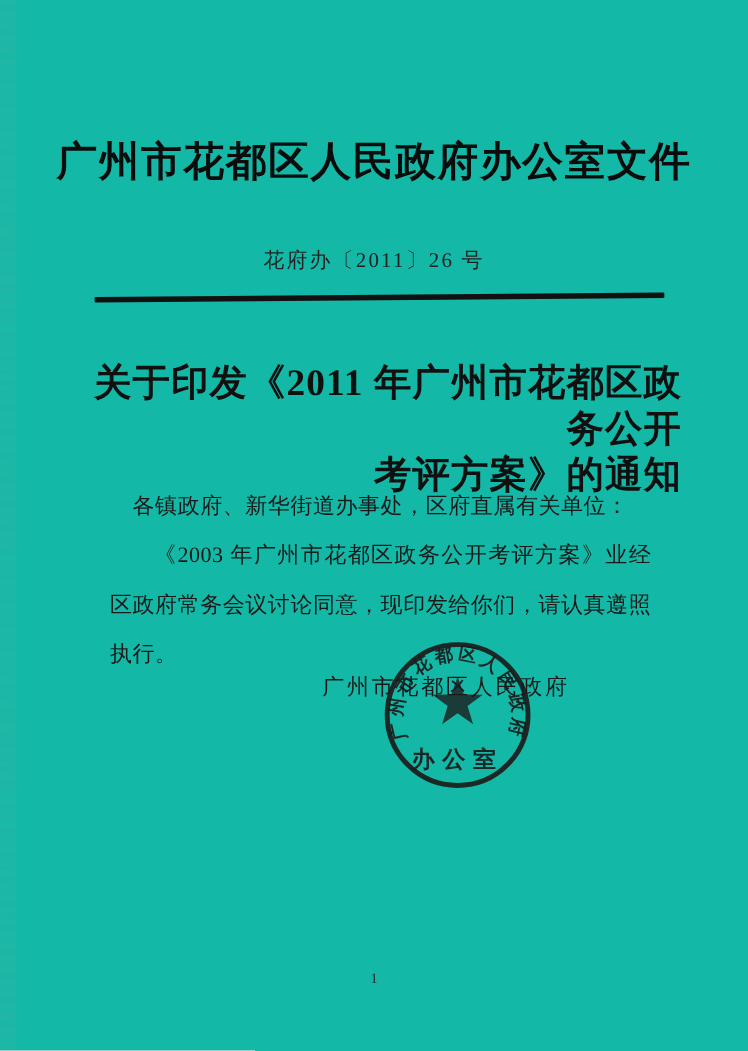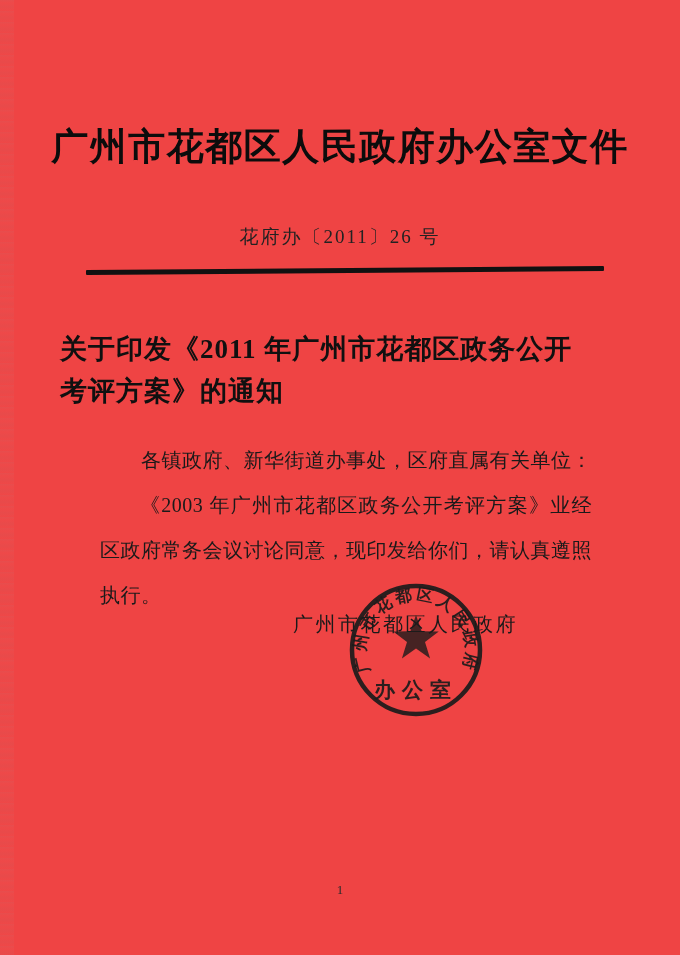--- a/index.html
+++ b/index.html
@@ -4,21 +4,21 @@
 <style>
   * { margin: 0; padding: 0; box-sizing: border-box; }
   html, body { background: #e8e8e8; }
   body { font-family: "Liberation Serif", "DejaVu Serif", serif; }
 
   .page {
     position: relative;
     width: 680px;
     height: 955px;
     margin: 0 auto;
-    background: #ef4444;
+    background: #14b8a6;
     color: #1c1c1c;
     overflow: hidden;
   }
 
   
   .scan-edge {
     position: absolute;
     left: 0; top: 0; bottom: 0;
     width: 14px;
     background: repeating-linear-gradient(
@@ -63,39 +63,39 @@
     transform: rotate(-0.45deg);
     transform-origin: left center;
     border-radius: 1px;
   }
 
   .doc-title {
     position: absolute;
     left: 60px;
     right: 60px;
     top: 328px;
-    text-align: left;
-    font-size: 27px;
+    text-align: right;
+    font-size: 34px;
     font-weight: bold;
     line-height: 42px;
     letter-spacing: 1px;
     color: #101010;
   }
 
   .body-block {
     position: absolute;
     left: 100px;
     top: 438px;
     width: 492px;
     font-size: 20px;
     line-height: 45px;
     letter-spacing: 0.5px;
     color: #1a1a1a;
   }
-  .body-block .salutation { text-align: right; }
+  .body-block .salutation { text-align: center; }
   .body-block .paragraph {
     text-indent: 2em;
     text-align: justify;
   }
 
   .date-line {
     position: absolute;
     left: 293px;
     top: 611px;
     font-size: 20px;

